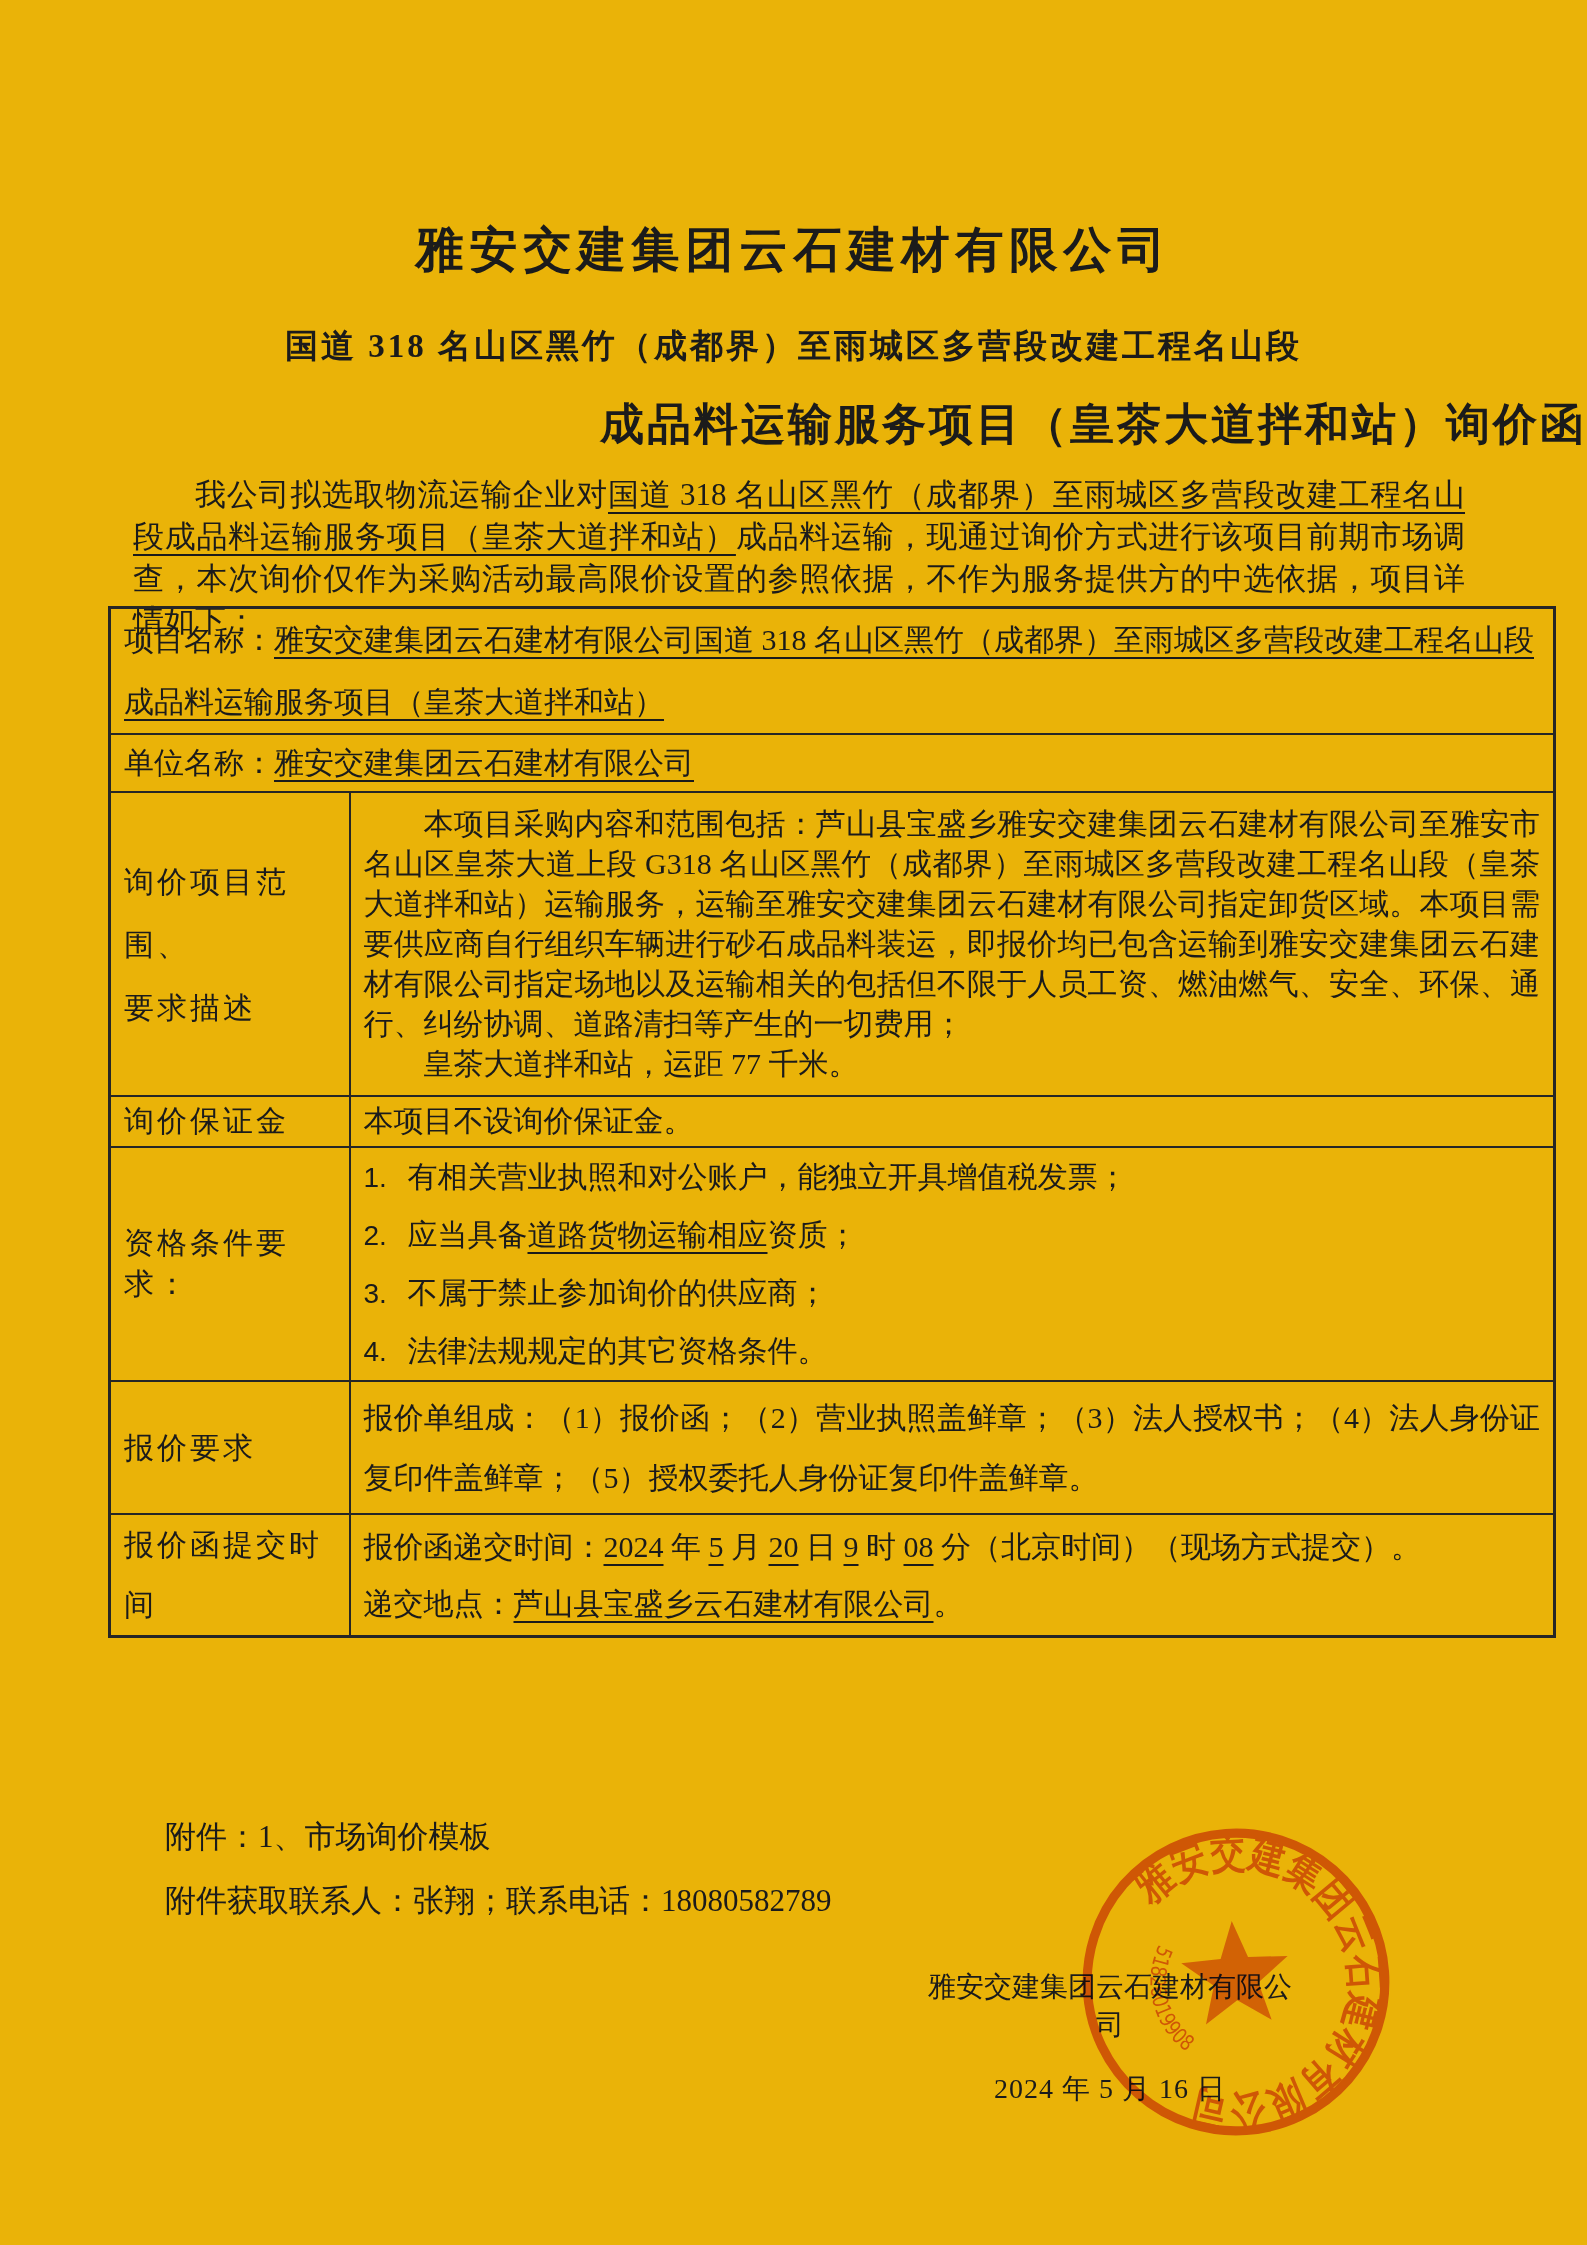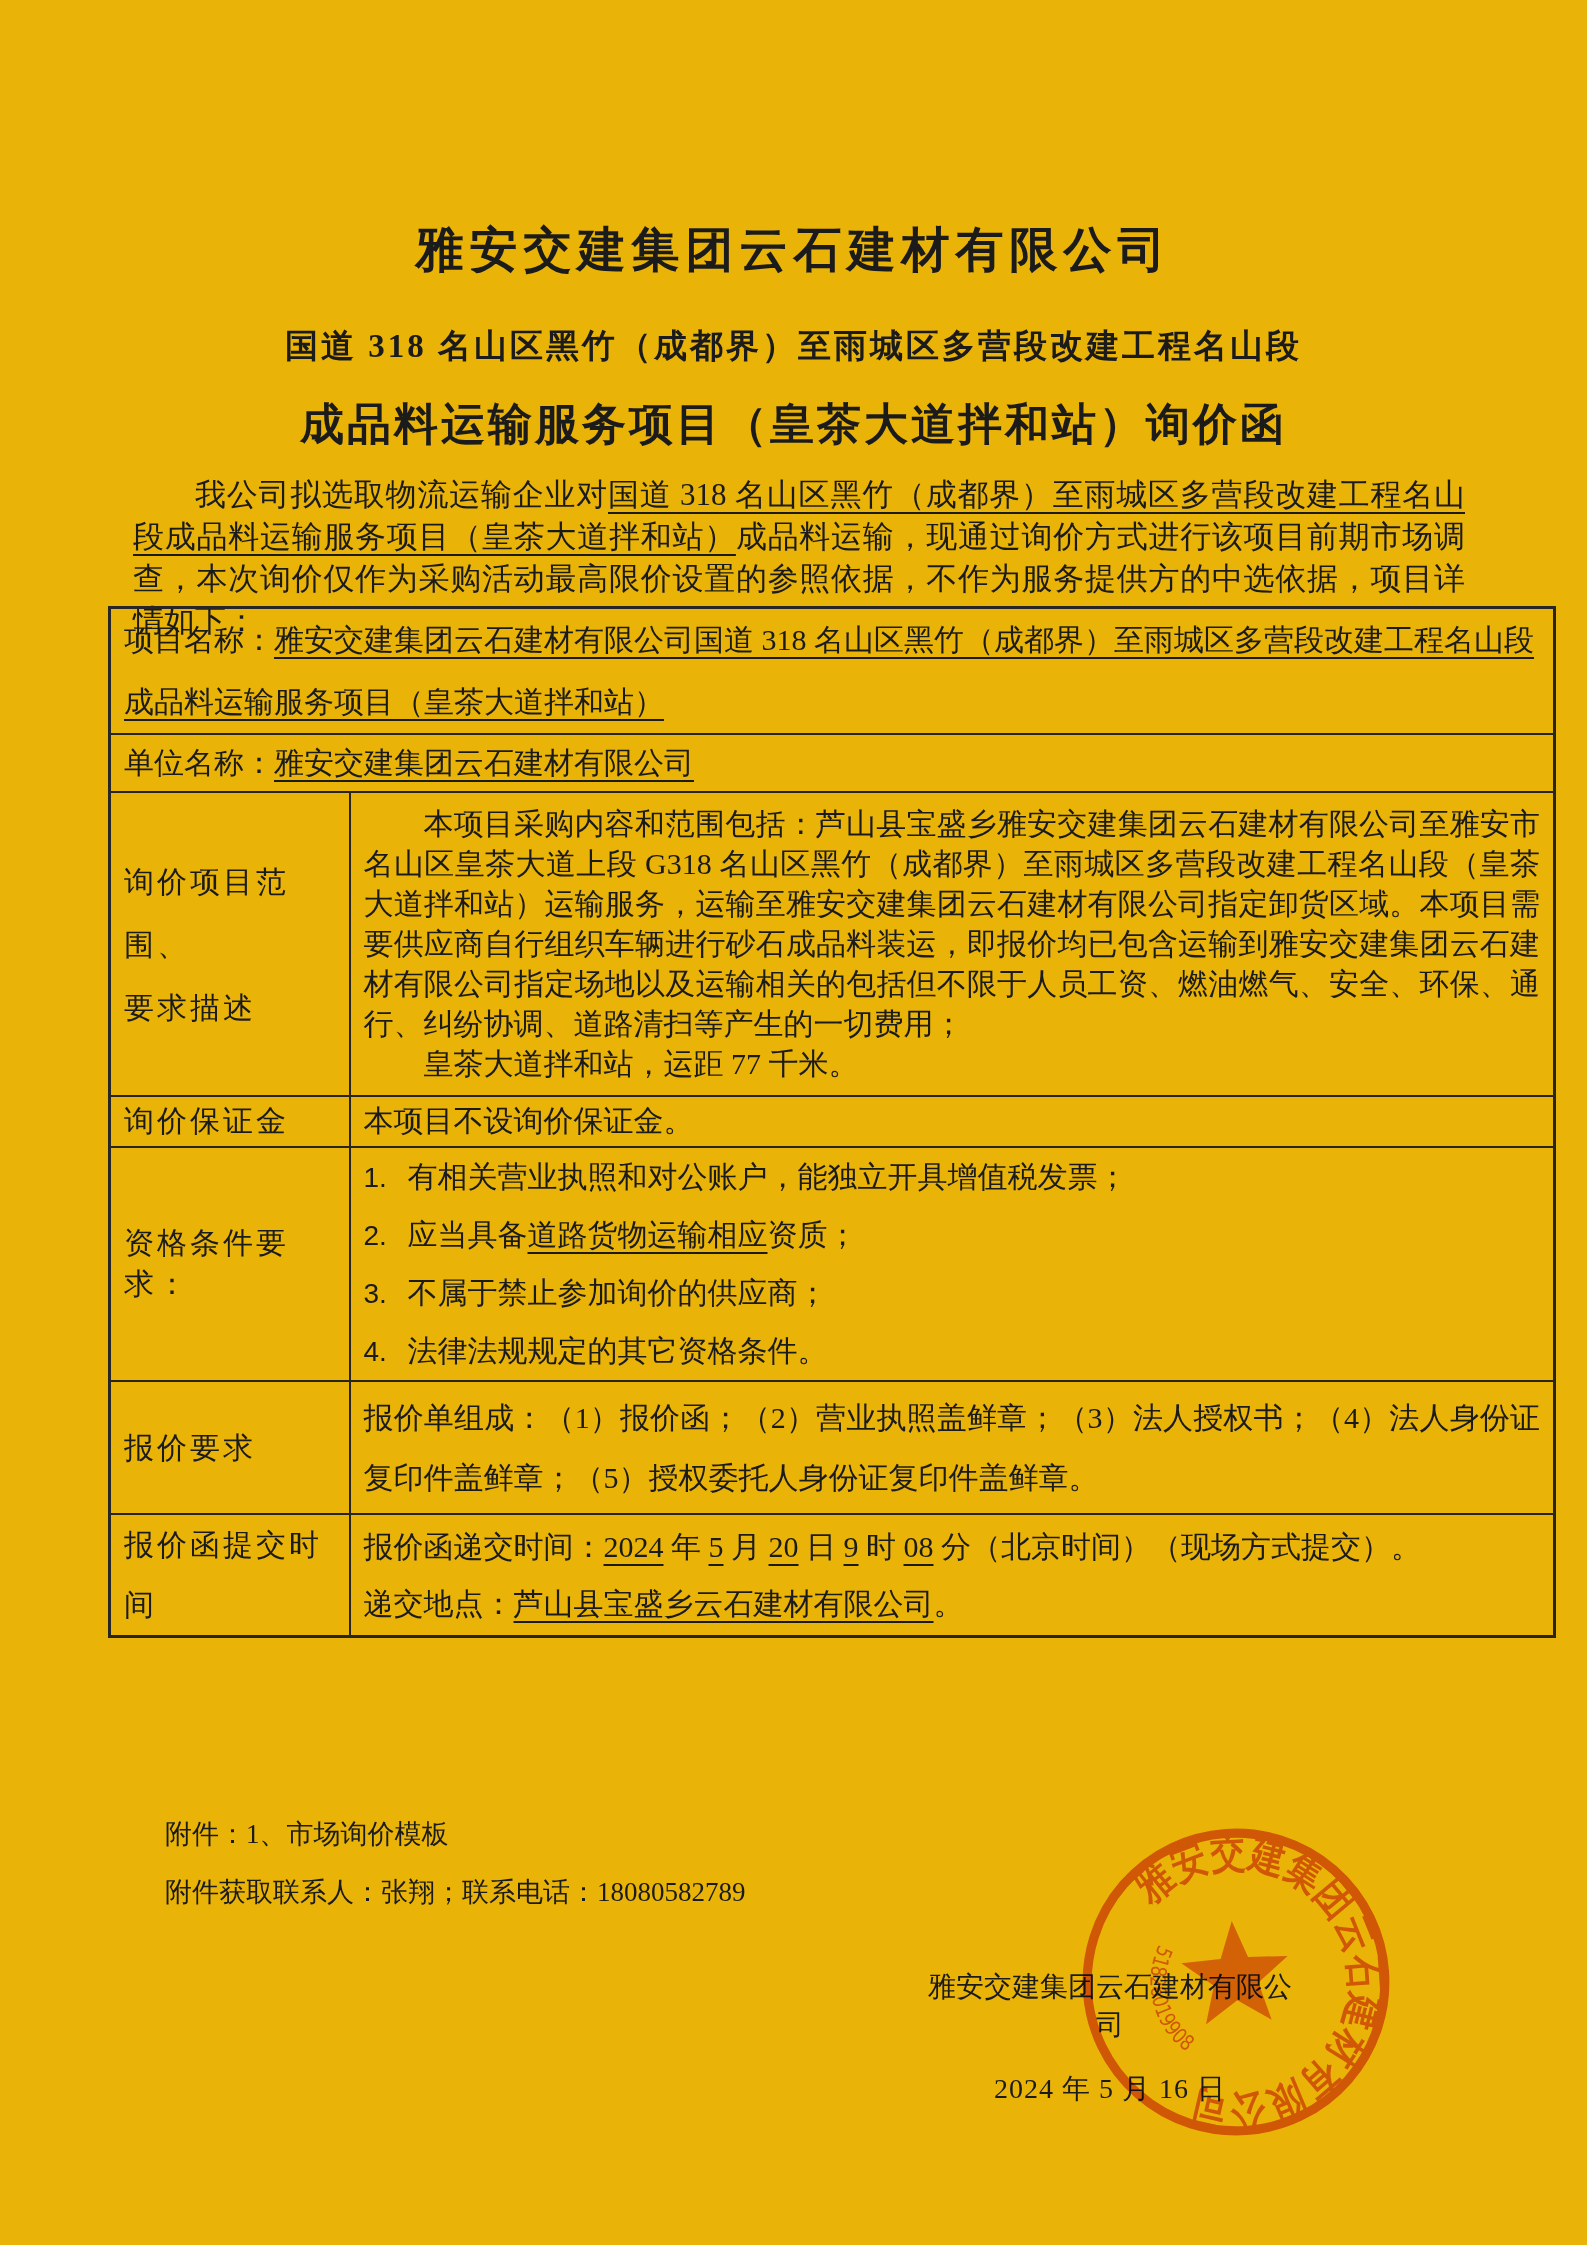--- a/index.html
+++ b/index.html
@@ -7,21 +7,21 @@
     position:relative;
     width:1587px;height:2245px;
     margin:0 auto;
     background:#eab308;
     color:#1b1b1b;
     font-family:"Liberation Serif","DejaVu Serif",serif;
     overflow:hidden;
   }
   .title1{padding-top:218px;text-align:center;font-size:48px;font-weight:700;letter-spacing:6px;}
   .title2{margin-top:42px;text-align:center;font-size:33px;font-weight:700;letter-spacing:3px;}
-  .title3{margin-top:26px;text-align:center;font-size:44px;font-weight:700;letter-spacing:3px;}
+  .title3{margin-top:26px;text-align:right;font-size:44px;font-weight:700;letter-spacing:3px;}
   .intro{
     margin:20px 122px 0 133px;
     font-size:31px;line-height:42px;
     text-align:justify;text-indent:2em;
   }
   .u{text-decoration:underline;text-underline-offset:7px;text-decoration-thickness:2px;}
 
   table.doc{
     position:absolute;left:108px;top:606px;width:1448px;
     border-collapse:collapse;table-layout:fixed;
@@ -38,21 +38,21 @@
   .r6 td{height:229px;}
   .r7 td{height:131px;line-height:60px;}
   .r8 td{height:119px;}
   .r4 .scope-label div{line-height:63px;}
   .r4 p{margin:0;line-height:40px;text-align:justify;text-indent:2em;}
   .r8 .lblcell div{line-height:60px;}
   .qitem{line-height:57px;}
   .qnum{display:inline-block;width:44px;font-family:"Liberation Sans","DejaVu Sans",sans-serif;font-size:28px;}
   .r8 .timeline{line-height:57px;}
 
-  .attach{position:absolute;left:165px;top:1816px;font-size:27px;}
+  .attach{position:absolute;left:165px;top:1816px;font-size:31px;}
   .attach .line2{margin-top:22px;}
 
   .sign{position:absolute;left:918px;top:1968px;width:384px;text-align:center;font-size:28px;z-index:1;}
   .sign .date{margin-top:26px;letter-spacing:1px;}
 
   .stamp{
     position:absolute;left:1078px;top:1824px;width:316px;height:316px;
     opacity:.82;mix-blend-mode:multiply;z-index:2;pointer-events:none;
     transform:rotate(-4deg);
   }

